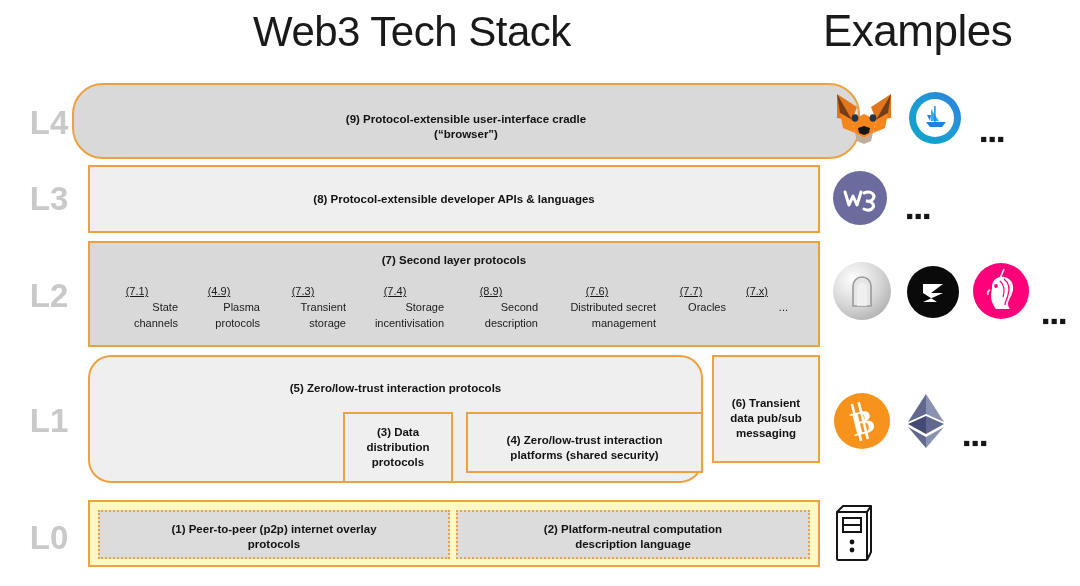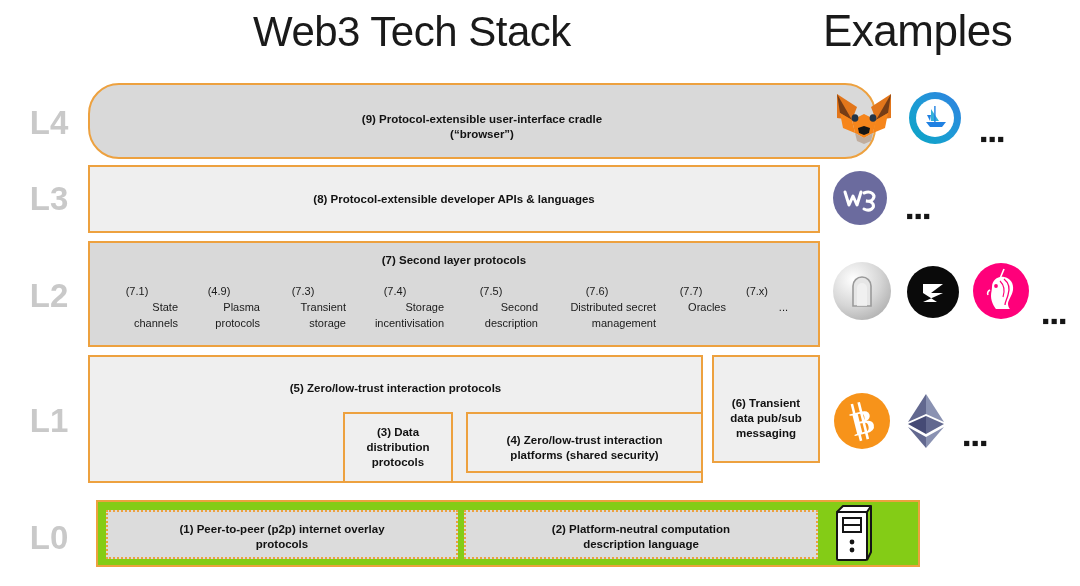--- a/index.html
+++ b/index.html
@@ -72,21 +72,21 @@
   
   .sub-col {
     position: absolute;
     top: 40px;
     text-align: center;
     font-size: 11px;
     font-weight: 400;
     color: #1a1a1a;
     line-height: 16px;
   }
-  .sub-col .num { display: block; }
+  .sub-col .num { display: block; text-decoration: underline; }
   .sub-col .nm  { display: block; text-align: right; }
 
   
   .ex-icon { position: absolute; }
   .ellipsis {
     position: absolute;
     font-size: 21px;
     font-weight: 900;
     color: #151515;
     letter-spacing: 1px;
@@ -100,21 +100,21 @@
 
   <div class="title" id="title-main">Web3 Tech Stack</div>
   <div class="title" id="title-examples">Examples</div>
 
   <div class="layer-label" style="top:104px">L4</div>
   <div class="layer-label" style="top:180px">L3</div>
   <div class="layer-label" style="top:277px">L2</div>
   <div class="layer-label" style="top:402px">L1</div>
   <div class="layer-label" style="top:519px">L0</div>
 
-  <div class="box dark" style="left:88px; top:83px; width:788px; height:76px;border-radius:31px;">
+  <div class="box dark" style="left:72px; top:83px; width:788px; height:76px;border-radius:31px;">
     <div class="boxtext" style="top:27px">(9) Protocol-extensible user-interface cradle</div>
     <div class="boxtext" style="top:42px">(“browser”)</div>
   </div>
 
   <div class="box" style="left:88px; top:165px; width:732px; height:68px;">
     <div class="centered">(8) Protocol-extensible developer APIs &amp; languages</div>
   </div>
 
   <div class="box dark" style="left:88px; top:241px; width:732px; height:106px;">
     <div class="boxtext" style="top:10px">(7) Second layer protocols</div>
@@ -133,63 +133,63 @@
       <span class="num">(7.3)</span>
       <span class="nm">Transient</span>
       <span class="nm">storage</span>
     </div>
     <div class="sub-col" style="left:256px; width:98px;">
       <span class="num">(7.4)</span>
       <span class="nm">Storage</span>
       <span class="nm">incentivisation</span>
     </div>
     <div class="sub-col" style="left:354px; width:94px;">
-      <span class="num">(7.5)</span>
+      <span class="num">(8.9)</span>
       <span class="nm">Second</span>
       <span class="nm">description</span>
     </div>
     <div class="sub-col" style="left:448px; width:118px;">
       <span class="num">(7.6)</span>
       <span class="nm">Distributed secret</span>
       <span class="nm">management</span>
     </div>
     <div class="sub-col" style="left:566px; width:70px;">
       <span class="num">(7.7)</span>
       <span class="nm">Oracles</span>
       <span class="nm"></span>
     </div>
     <div class="sub-col" style="left:636px; width:62px;">
       <span class="num">(7.x)</span>
       <span class="nm">...</span>
       <span class="nm"></span>
     </div>
   </div>
 
-  <div class="box" style="left:88px; top:355px; width:615px; height:128px;">
+  <div class="box" style="left:88px; top:355px; width:615px; height:128px;border-radius:23px;">
     <div class="boxtext" style="top:24px">(5) Zero/low-trust interaction protocols</div>
   </div>
 
   <div class="box" style="left:343px; top:412px; width:110px; height:71px;">
     <div class="boxtext" style="top:11px">(3) Data</div>
     <div class="boxtext" style="top:26px">distribution</div>
     <div class="boxtext" style="top:41px">protocols</div>
   </div>
 
   <div class="box" style="left:466px; top:412px; width:237px; height:61px;">
     <div class="boxtext" style="top:19px">(4) Zero/low-trust interaction</div>
     <div class="boxtext" style="top:34px">platforms (shared security)</div>
   </div>
 
   <div class="box" style="left:712px; top:355px; width:108px; height:108px;">
     <div class="boxtext" style="top:39px">(6) Transient</div>
     <div class="boxtext" style="top:54px">data pub/sub</div>
     <div class="boxtext" style="top:69px">messaging</div>
   </div>
 
-  <div class="box" style="left:96px; top:500px; width:824px; height:67px; background:#84cc16;">
+  <div class="box" style="left:88px; top:500px; width:732px; height:67px; background:#fef9c3;">
     <div class="box-dashed" style="left:8px; top:8px; width:352px; height:49px;">
       <div class="boxtext" style="top:10px">(1) Peer-to-peer (p2p) internet overlay</div>
       <div class="boxtext" style="top:25px">protocols</div>
     </div>
     <div class="box-dashed" style="left:366px; top:8px; width:354px; height:49px;">
       <div class="boxtext" style="top:10px">(2) Platform-neutral computation</div>
       <div class="boxtext" style="top:25px">description language</div>
     </div>
   </div>
 

